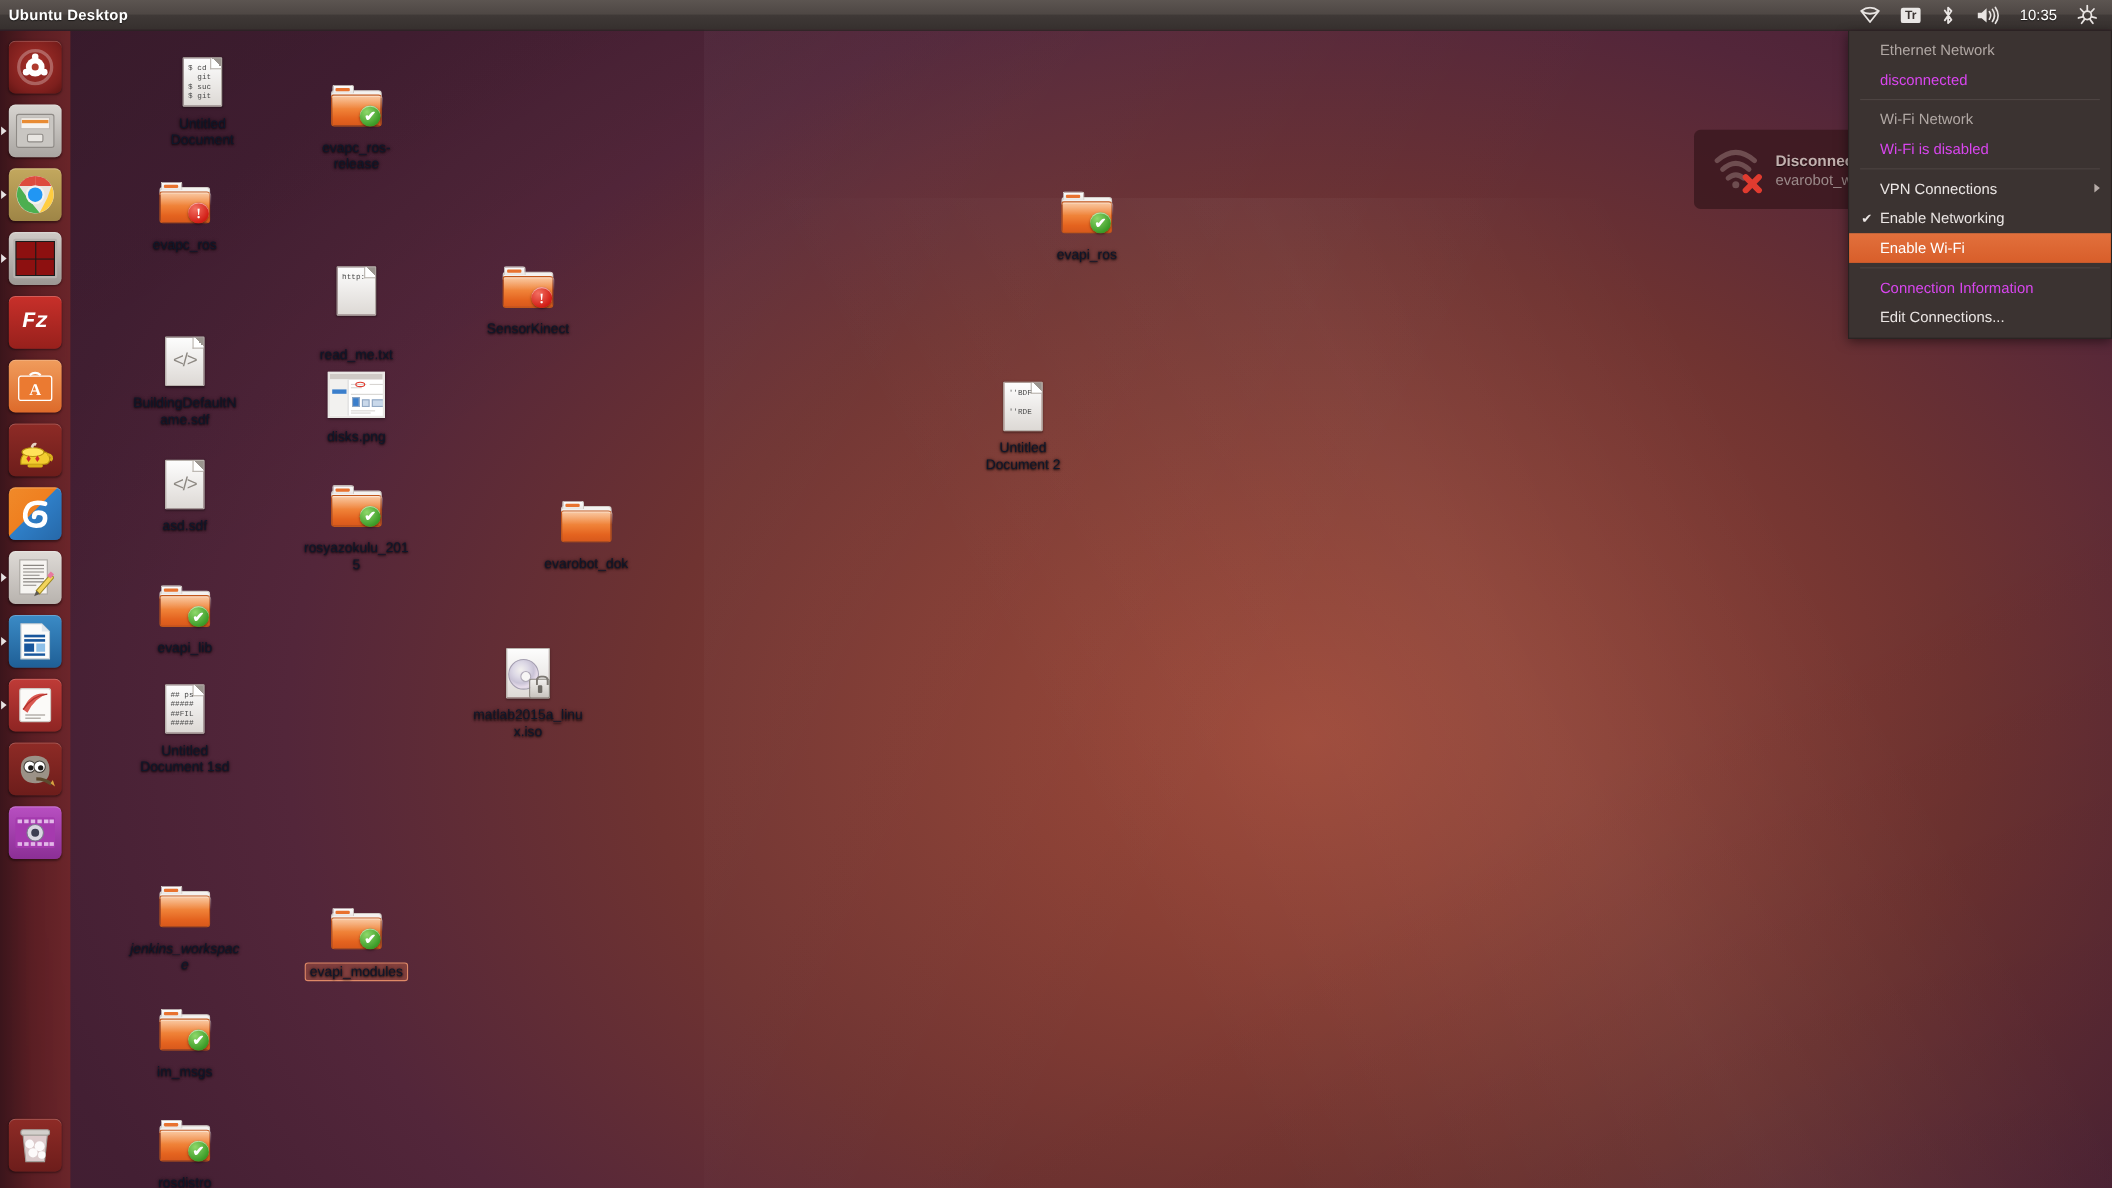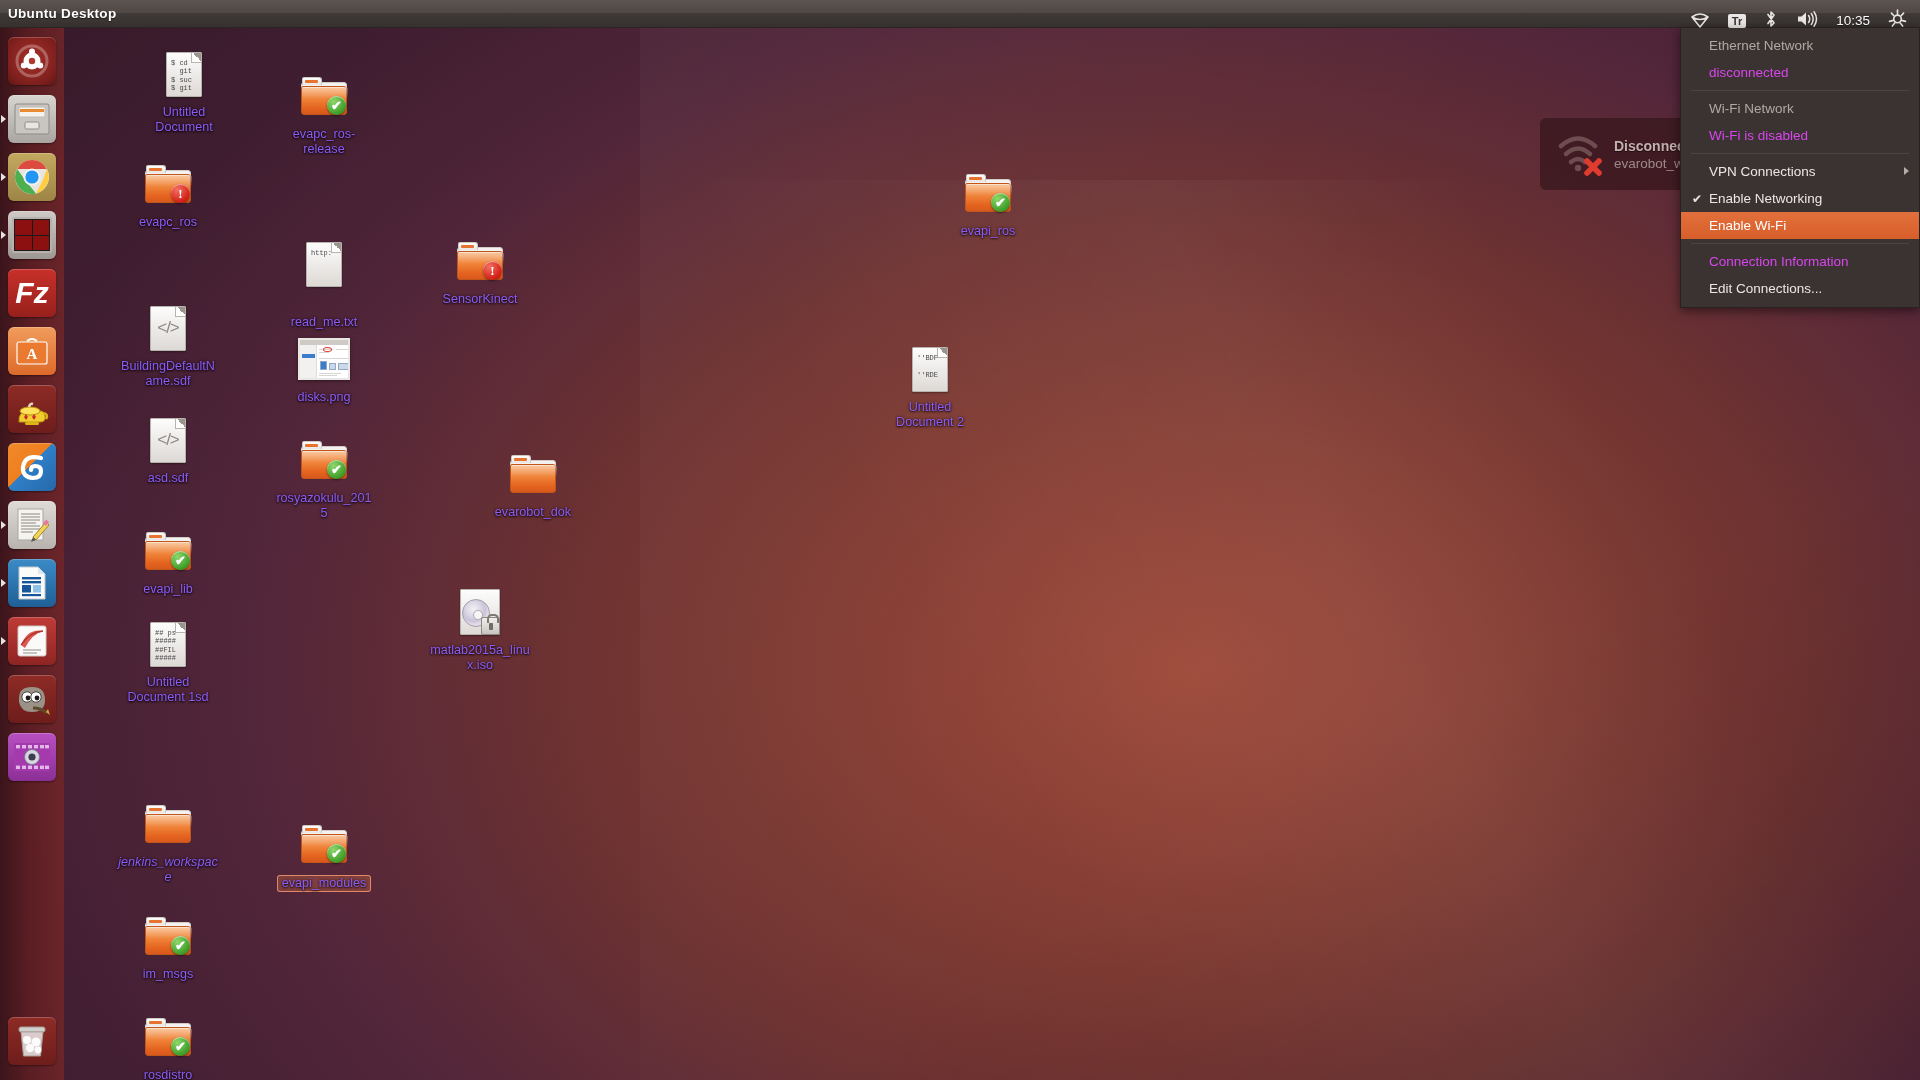--- a/index.html
+++ b/index.html
@@ -40,21 +40,21 @@
   }
   #panel-title {
     font-size:13.5px; font-weight:bold; margin-left:8px;
     letter-spacing:0.3px; color:#ffffff;
     text-shadow:0 1px 1px rgba(0,0,0,0.55);
   }
   #panel-indicators {
     margin-left:auto; display:flex; align-items:center; gap:0px; padding-right:4px;
   }
   .ind {
-    height:28px; display:flex; align-items:flex-end; justify-content:center;
+    height:28px; display:flex; align-items:center; justify-content:center;
     padding:0 9px; cursor:default;
   }
   .ind svg { display:block; }
   #clock-ind { font-size:13.5px; color:#ffffff; padding:0 9px;
     text-shadow:0 1px 1px rgba(0,0,0,0.5); }
   .tr-badge {
     background:#e9e7e5; color:#3a3432; font-size:11px; font-weight:bold;
     border-radius:2px; padding:1px 4px 1px 4px; line-height:12px;
   }
 
@@ -89,21 +89,21 @@
   #desktop-icons { position:absolute; top:28px; left:64px; right:0; bottom:0; z-index:10; }
   .dicon {
     position:absolute; width:104px; text-align:center;
     display:flex; flex-direction:column; align-items:center; cursor:default;
   }
   .dicon-img {
     width:56px; height:56px; position:relative;
     display:flex; align-items:center; justify-content:center;
   }
   .dicon-label {
-    margin-top:3px; font-size:12.6px; line-height:14.5px; color:#8b5cf6;
+    margin-top:3px; font-size:12.6px; line-height:14.5px; color:#0f172a;
     text-shadow:0 1px 2px rgba(0,0,0,0.85), 0 0 3px rgba(0,0,0,0.6);
     word-wrap:break-word; max-width:104px;
     padding:0 2px; border-radius:3px;
   }
   .dicon-label.selected {
     background:rgba(223,114,70,0.32);
     border:1px solid rgba(240,150,110,0.85);
     padding:0 4px;
   }
 
@@ -360,21 +360,21 @@
         <div style="background:#8d1010;"></div>
           <div style="background:#8d1010;"></div>
         <div style="background:#8d1010;"></div>
           <div style="background:#8d1010;"></div>
       </div>
     </div>
   </div>
 
   <div class="launcher-item">
     <div class="launcher-tile" style="background:linear-gradient(to bottom,#c8302a,#97201c);">
-      <span style="font-family:Liberation Sans, sans-serif;font-size:30px;font-weight:bold;font-style:italic;color:#fff;line-height:30px;">Fz</span>
+      <span style="font-family:Liberation Mono, monospace;font-size:20px;font-weight:bold;font-style:italic;color:#fff;line-height:30px;">Fz</span>
     </div>
   </div>
 
   <div class="launcher-item">
     <div class="launcher-tile" style="background:linear-gradient(to bottom,#f09c5c,#dd6a2a);">
       <svg width="34" height="30" viewBox="0 0 34 30">
         <path d="M12 5 Q17 1 22 5" stroke="#fff" stroke-width="2" fill="none"></path>
         <rect x="2" y="6" width="30" height="22" rx="2" fill="#eb7a31" stroke="#fff" stroke-width="1.2"></rect>
         <text x="17" y="23" font-size="15" font-family="Liberation Serif, serif" fill="#fff" text-anchor="middle" font-weight="bold">A</text>
       </svg>

